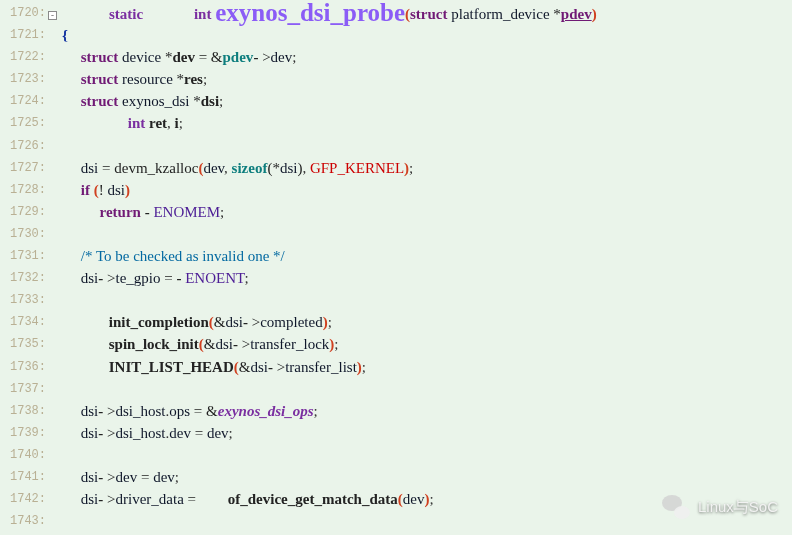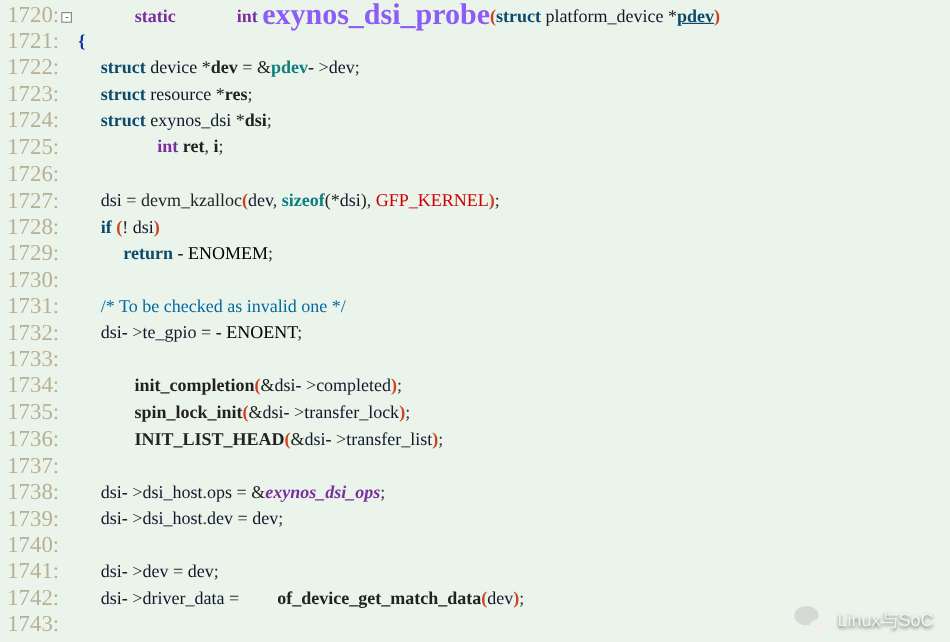--- a/index.html
+++ b/index.html
@@ -14,25 +14,26 @@
   }
   .editor {
     display: flex;
     height: 100%;
   }
   .gutter {
     background: #eaf4ea;
     color: #b9b094;
     text-align: right;
     padding: 2px 2px 17px 6px;
-    font-size: 19px;
+    font-size: 12px;
     line-height: 22.1px;
     user-select: none;
     min-width: 48px;
     font-variant-numeric: tabular-nums;
+    font-family: Liberation Mono, monospace;
   }
   .gutter div { white-space: pre; }
   .foldcol {
     width: 12px;
     padding-top: 4px;
     line-height: 22.1px;
     font-size: 15px;
   }
   .foldbox {
     display: inline-block;
@@ -49,40 +50,40 @@
   }
   .code {
     padding: 2px 8px 0 2px;
     line-height: 22.1px;
     white-space: pre;
     font-size: 15px;
     flex: 1;
     color: #333;
   }
   .code .line { display: block; height: 22.1px; }
-  .kw-blue     { color: #0c4a6e; font-weight: bold; }
+  .kw-blue     { color: #701a75; font-weight: bold; }
   .kw-teal-b   { color: #0e7e7e; font-weight: bold; }
   .kw-purple-b { color: #7a2ea0; font-weight: bold; margin-left: 47px; }
   .id-teal     { color: #0f172a; }
   .id-italic   { color: #7a2ea0; font-style: italic; font-weight: bold; text-align: center; }
   .dark-b      { color: #222; font-weight: bold; }
   .fn-dark-b   { color: #222; font-weight: bold; margin-left: 28px; }
   .fn-big      { color: #8b5cf6; font-weight: bold; font-size: 25px; vertical-align: -2px; }
   .underline   { text-decoration: underline; }
   .num         { color: #222; }
   .macro-red   { color: #cc0000; }
-  .id-red      { color: #000000; }
+  .id-red      { color: #4c1d95; }
   .comment     { color: #0369a1; }
   .paren-red   { color: #d04020; font-weight: bold; }
   .paren-dark  { color: #222; }
   .brace       { color: #1030a0; font-weight: bold; }
   .footer {
     position: absolute;
     right: 14px;
-    bottom: 6px;
+    bottom: 16px;
     display: flex;
     align-items: center;
     color: #f2f2f2;
     font-family: -apple-system, "Microsoft YaHei", Arial, sans-serif;
     font-size: 15px;
     text-shadow: 0 1px 3px rgba(0,0,0,.6);
     gap: 8px;
   }
   .wx-icon {
     width: 28px;

